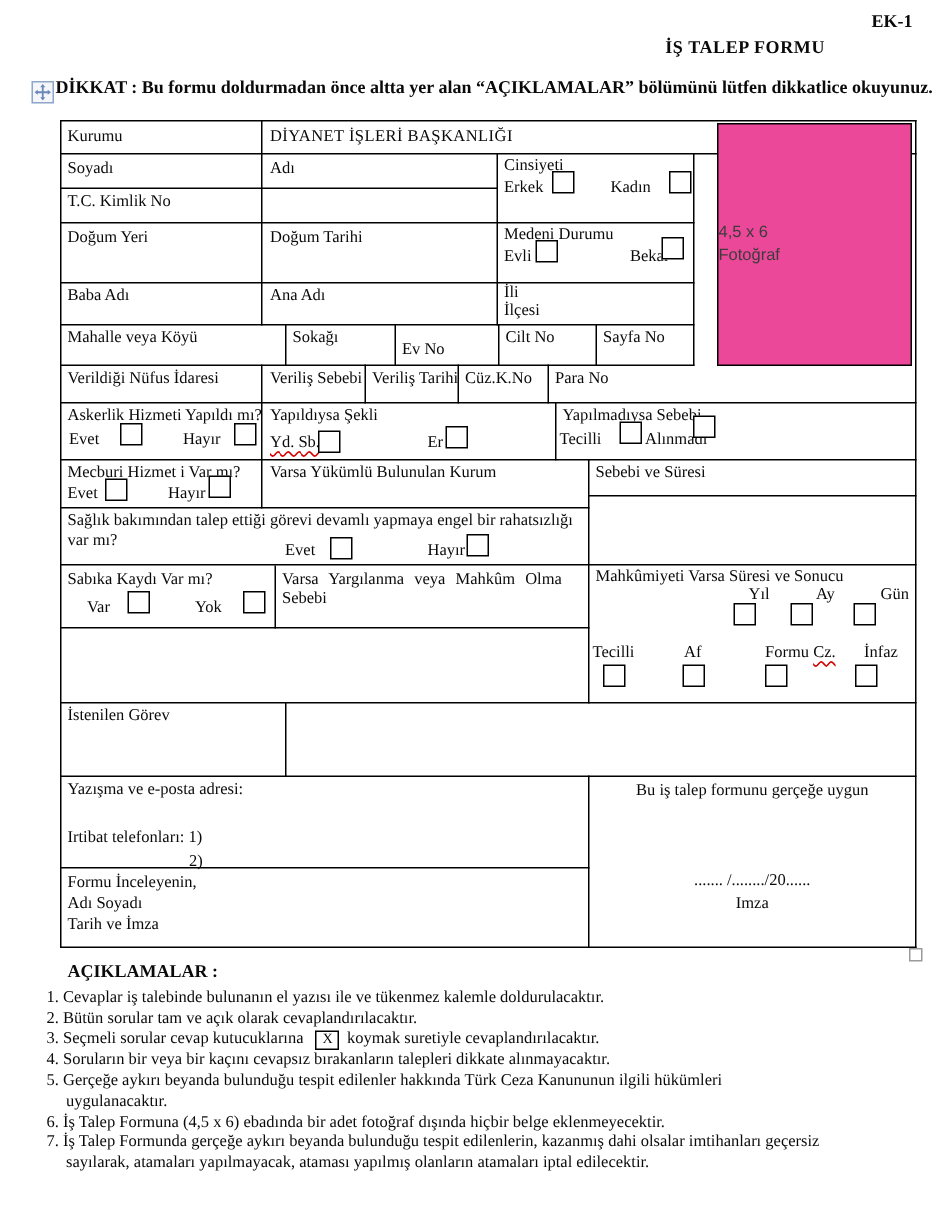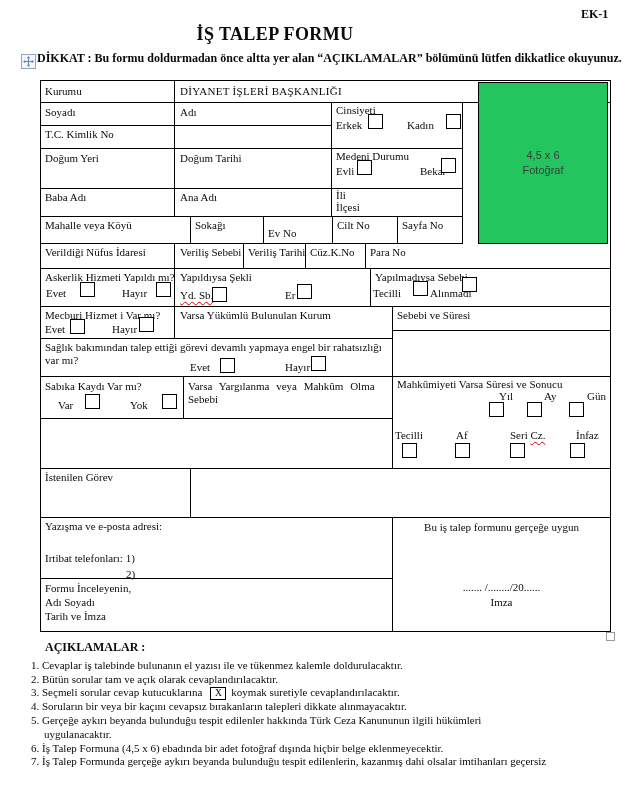--- a/index.html
+++ b/index.html
@@ -1,24 +1,24 @@
 <!DOCTYPE html>
 <html><head>
 <meta charset="utf-8">
 <style>
   html,body{margin:0;padding:0;background:#fff;}
   .page{position:relative;width:627px;height:805px;background:#fff;overflow:hidden;
         font-family:"Liberation Serif","DejaVu Serif",serif;color:#0a0a0a;}
   .lb{position:absolute;font-size:11px;line-height:12px;white-space:nowrap;z-index:3;}
   .b{font-weight:bold;}
-  .title{position:absolute;left:0;top:24px;width:550px;text-align:center;
-         font-size:18px;font-weight:bold;letter-spacing:.4px;z-index:3;}
+  .title{position:absolute;left:0;top:24px;width:550px;text-align:right;
+         font-size:12px;font-weight:bold;letter-spacing:.4px;z-index:3;}
   .hline,.vline{position:absolute;background:#000;z-index:1;}
   .photo{position:absolute;left:478px;top:82px;width:128px;height:160px;border:1px solid #000;
-         background:#22c55e;z-index:2;display:flex;flex-direction:column;align-items:center;
+         background:#ec4899;z-index:2;display:flex;flex-direction:column;align-items:flex-start;
          justify-content:center;font-family:"Liberation Sans","DejaVu Sans",sans-serif;
          font-size:11px;line-height:15px;color:#3c3c3c;text-align:center;}
   .cb{position:absolute;width:13px;height:13px;border:1.5px solid #000;background:#fff;z-index:4;}
   .sp{text-decoration-line:underline;text-decoration-style:wavy;text-decoration-color:#d40000;
       text-decoration-thickness:1px;text-underline-offset:2px;}
   .movebox{position:absolute;left:21px;top:54px;width:13px;height:13px;border:1px solid #8ea6c9;
            background:#f4f6fa;z-index:3;display:flex;align-items:center;justify-content:center;}
   .rhandle{position:absolute;left:606px;top:632px;width:7px;height:7px;border:1px solid #9a9a9a;
            background:#fff;z-index:3;}
   .notes{position:absolute;left:31px;top:659px;width:594px;font-size:11px;line-height:13.7px;z-index:3;}
@@ -139,21 +139,21 @@
   <div class="lb" style="left:130px;top:399px">Yok</div>
   <div class="lb just" style="left:188px;top:380px">Varsa Yargılanma veya Mahkûm Olma</div>
   <div class="lb" style="left:188px;top:393px">Sebebi</div>
 
   <div class="lb" style="left:397px;top:378px">Mahkûmiyeti Varsa Süresi ve Sonucu</div>
   <div class="lb" style="left:499px;top:390px">Yıl</div>
   <div class="lb" style="left:544px;top:390px">Ay</div>
   <div class="lb" style="left:587px;top:390px">Gün</div>
   <div class="lb" style="left:395px;top:429px">Tecilli</div>
   <div class="lb" style="left:456px;top:429px">Af</div>
-  <div class="lb" style="left:510px;top:429px"><span>Seri</span>&nbsp;<span class="sp">Cz.</span></div>
+  <div class="lb" style="left:510px;top:429px"><span>Formu</span>&nbsp;<span class="sp">Cz.</span></div>
   <div class="lb" style="left:576px;top:429px">İnfaz</div>
 
   <div class="lb" style="left:45px;top:471px">İstenilen Görev</div>
 
   <div class="lb" style="left:45px;top:520px">Yazışma ve e-posta adresi:</div>
   <div class="lb" style="left:45px;top:552px">Irtibat telefonları:  1)</div>
   <div class="lb" style="left:126px;top:568px">2)</div>
   <div class="lb ctr" style="top:521px">Bu iş talep formunu gerçeğe uygun</div>
   <div class="lb ctr" style="top:581px">....... /......../20......</div>
   <div class="lb ctr" style="top:596px">Imza</div>
@@ -190,15 +190,16 @@
   <div class="lb b" style="left:45px;top:641px;font-size:12px">AÇIKLAMALAR :</div>
   <div class="notes">
     <div>1. Cevaplar iş talebinde bulunanın el yazısı ile ve tükenmez kalemle  doldurulacaktır.</div>
     <div>2. Bütün sorular tam ve açık olarak cevaplandırılacaktır.</div>
     <div><span>3. Seçmeli sorular cevap kutucuklarına</span><span class="xbox">X</span><span>koymak suretiyle cevaplandırılacaktır.</span></div>
     <div>4. Soruların bir veya bir kaçını cevapsız bırakanların talepleri dikkate alınmayacaktır.</div>
     <div>5. Gerçeğe aykırı beyanda bulunduğu tespit edilenler hakkında Türk Ceza Kanununun ilgili hükümleri</div>
     <div class="cont">uygulanacaktır.</div>
     <div>6. İş Talep Formuna (4,5 x 6) ebadında bir adet fotoğraf dışında hiçbir belge eklenmeyecektir.</div>
     <div>7. İş Talep Formunda gerçeğe aykırı beyanda bulunduğu tespit edilenlerin, kazanmış dahi olsalar imtihanları  geçersiz</div>
+    <div class="cont">sayılarak, atamaları yapılmayacak, ataması yapılmış olanların atamaları iptal edilecektir.</div>
   </div>
 
 </div>
 
 </body></html>

